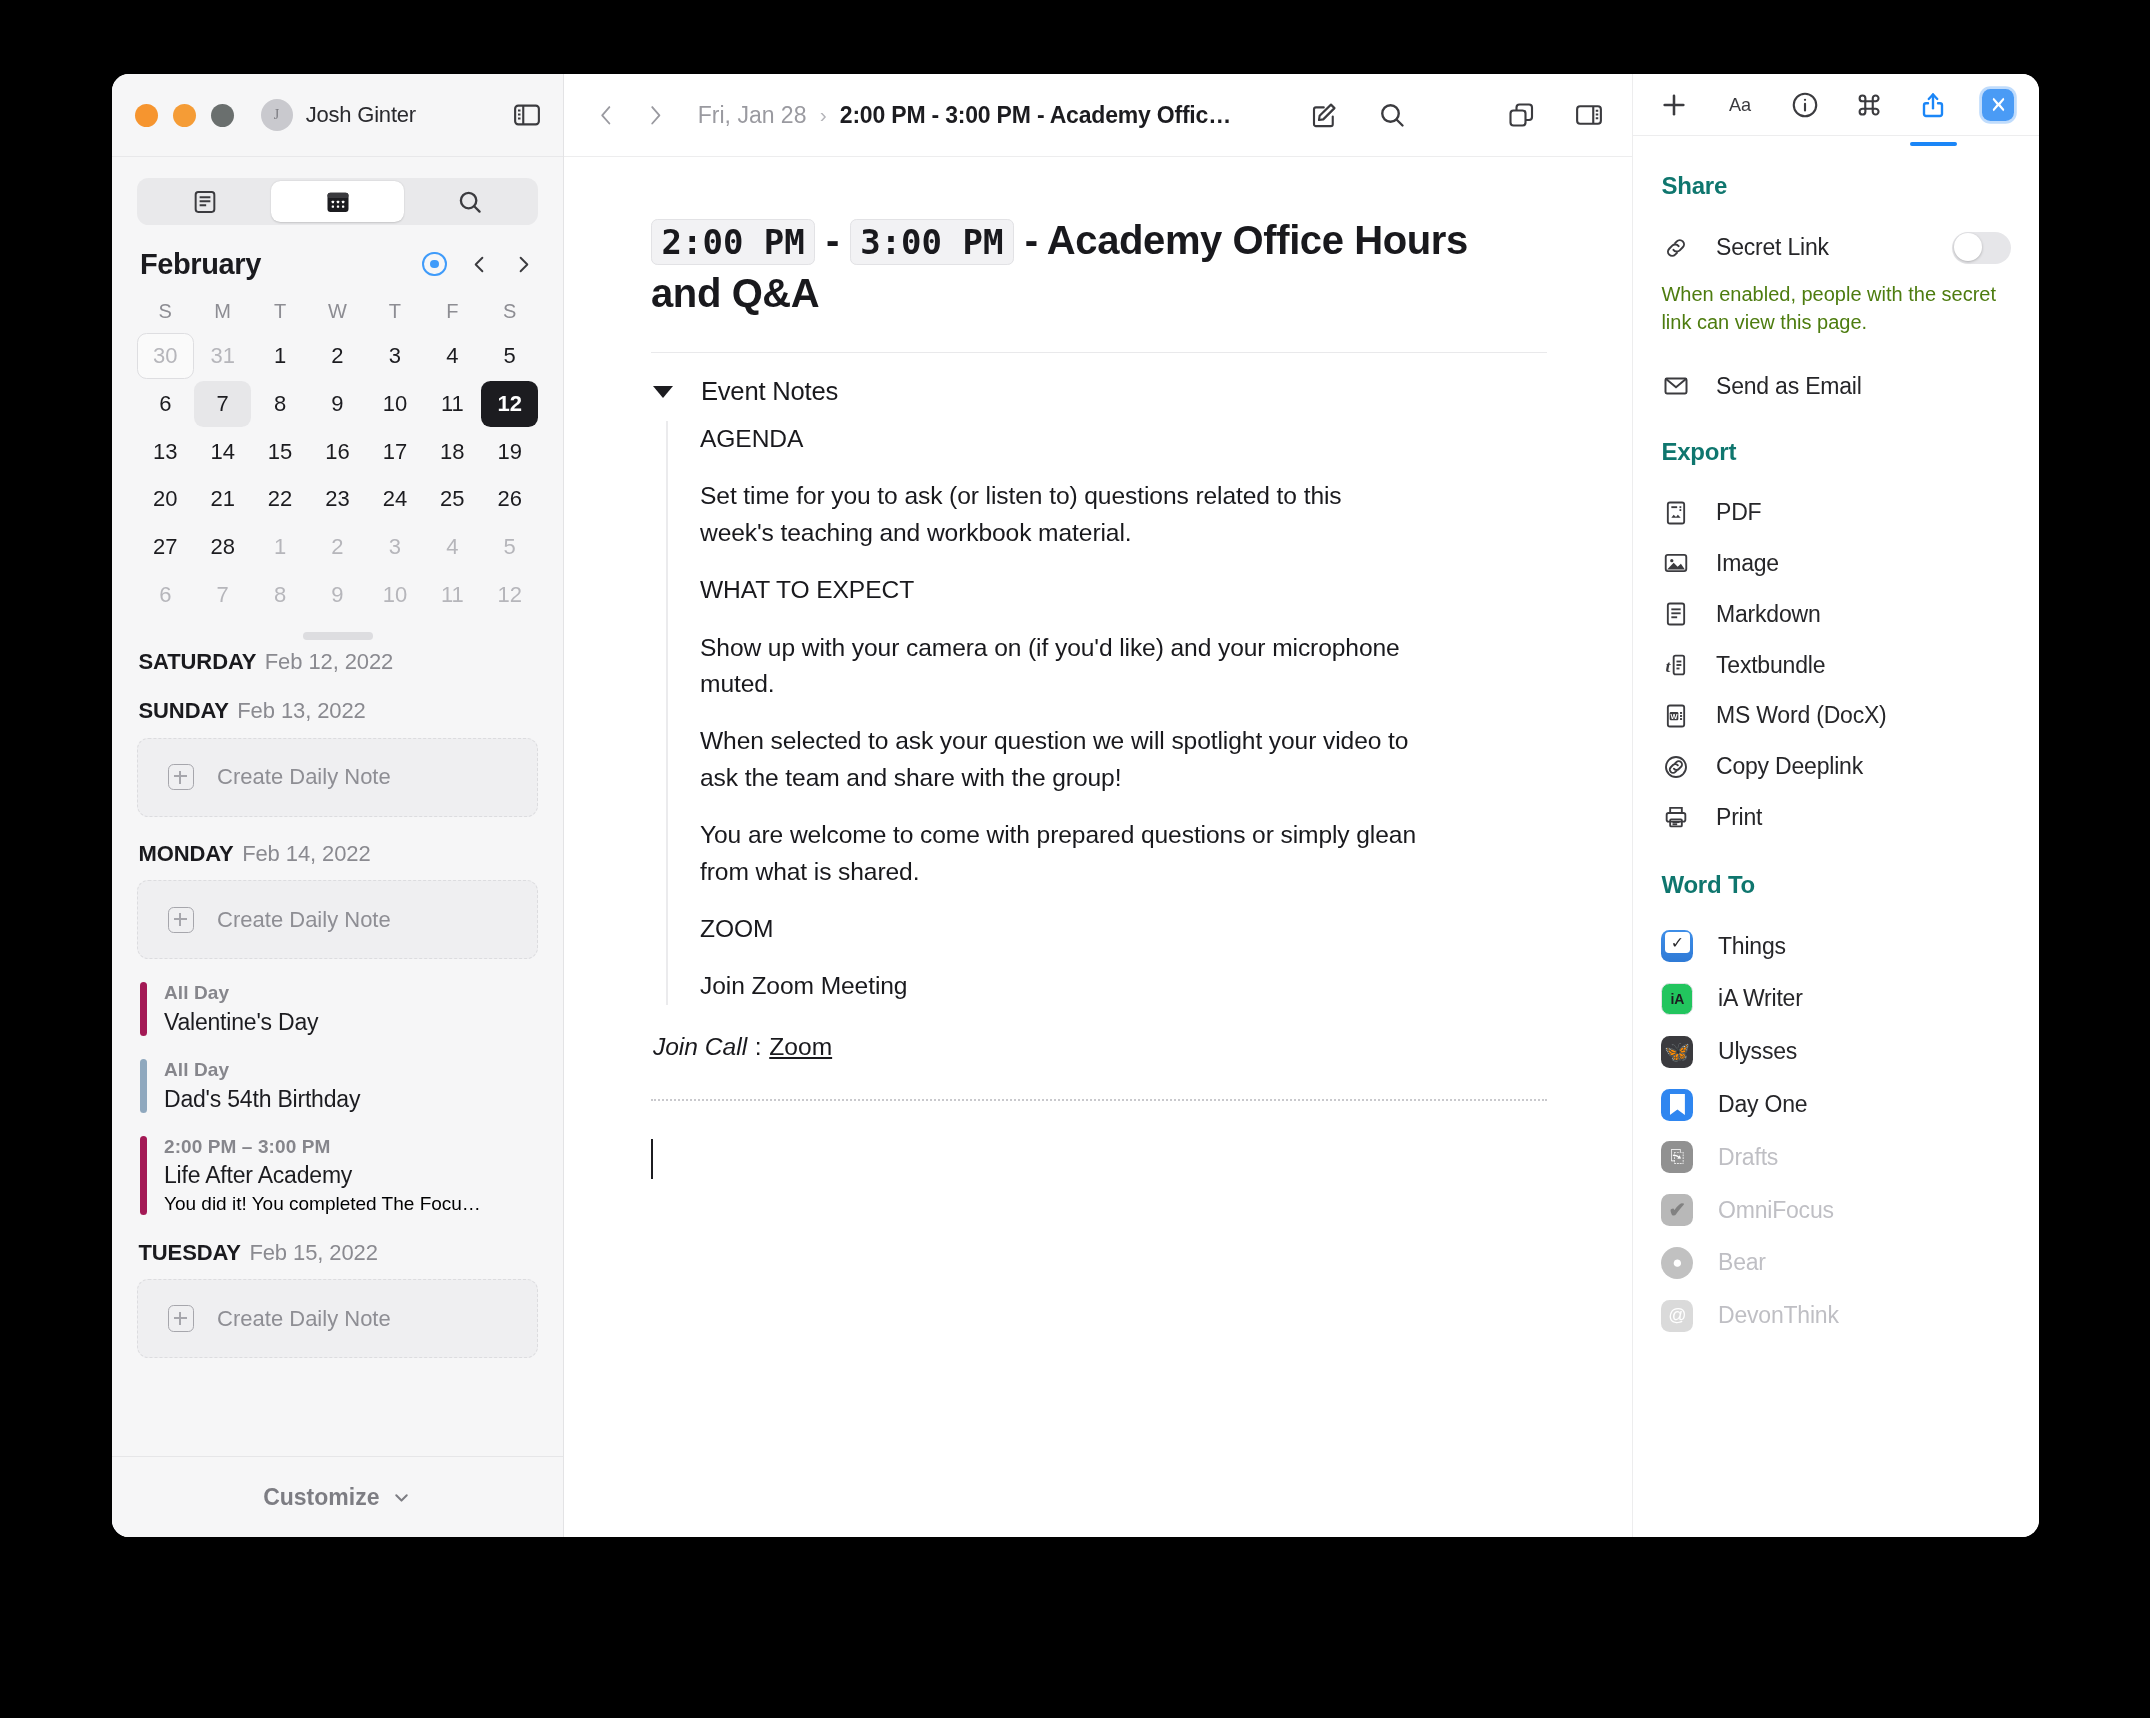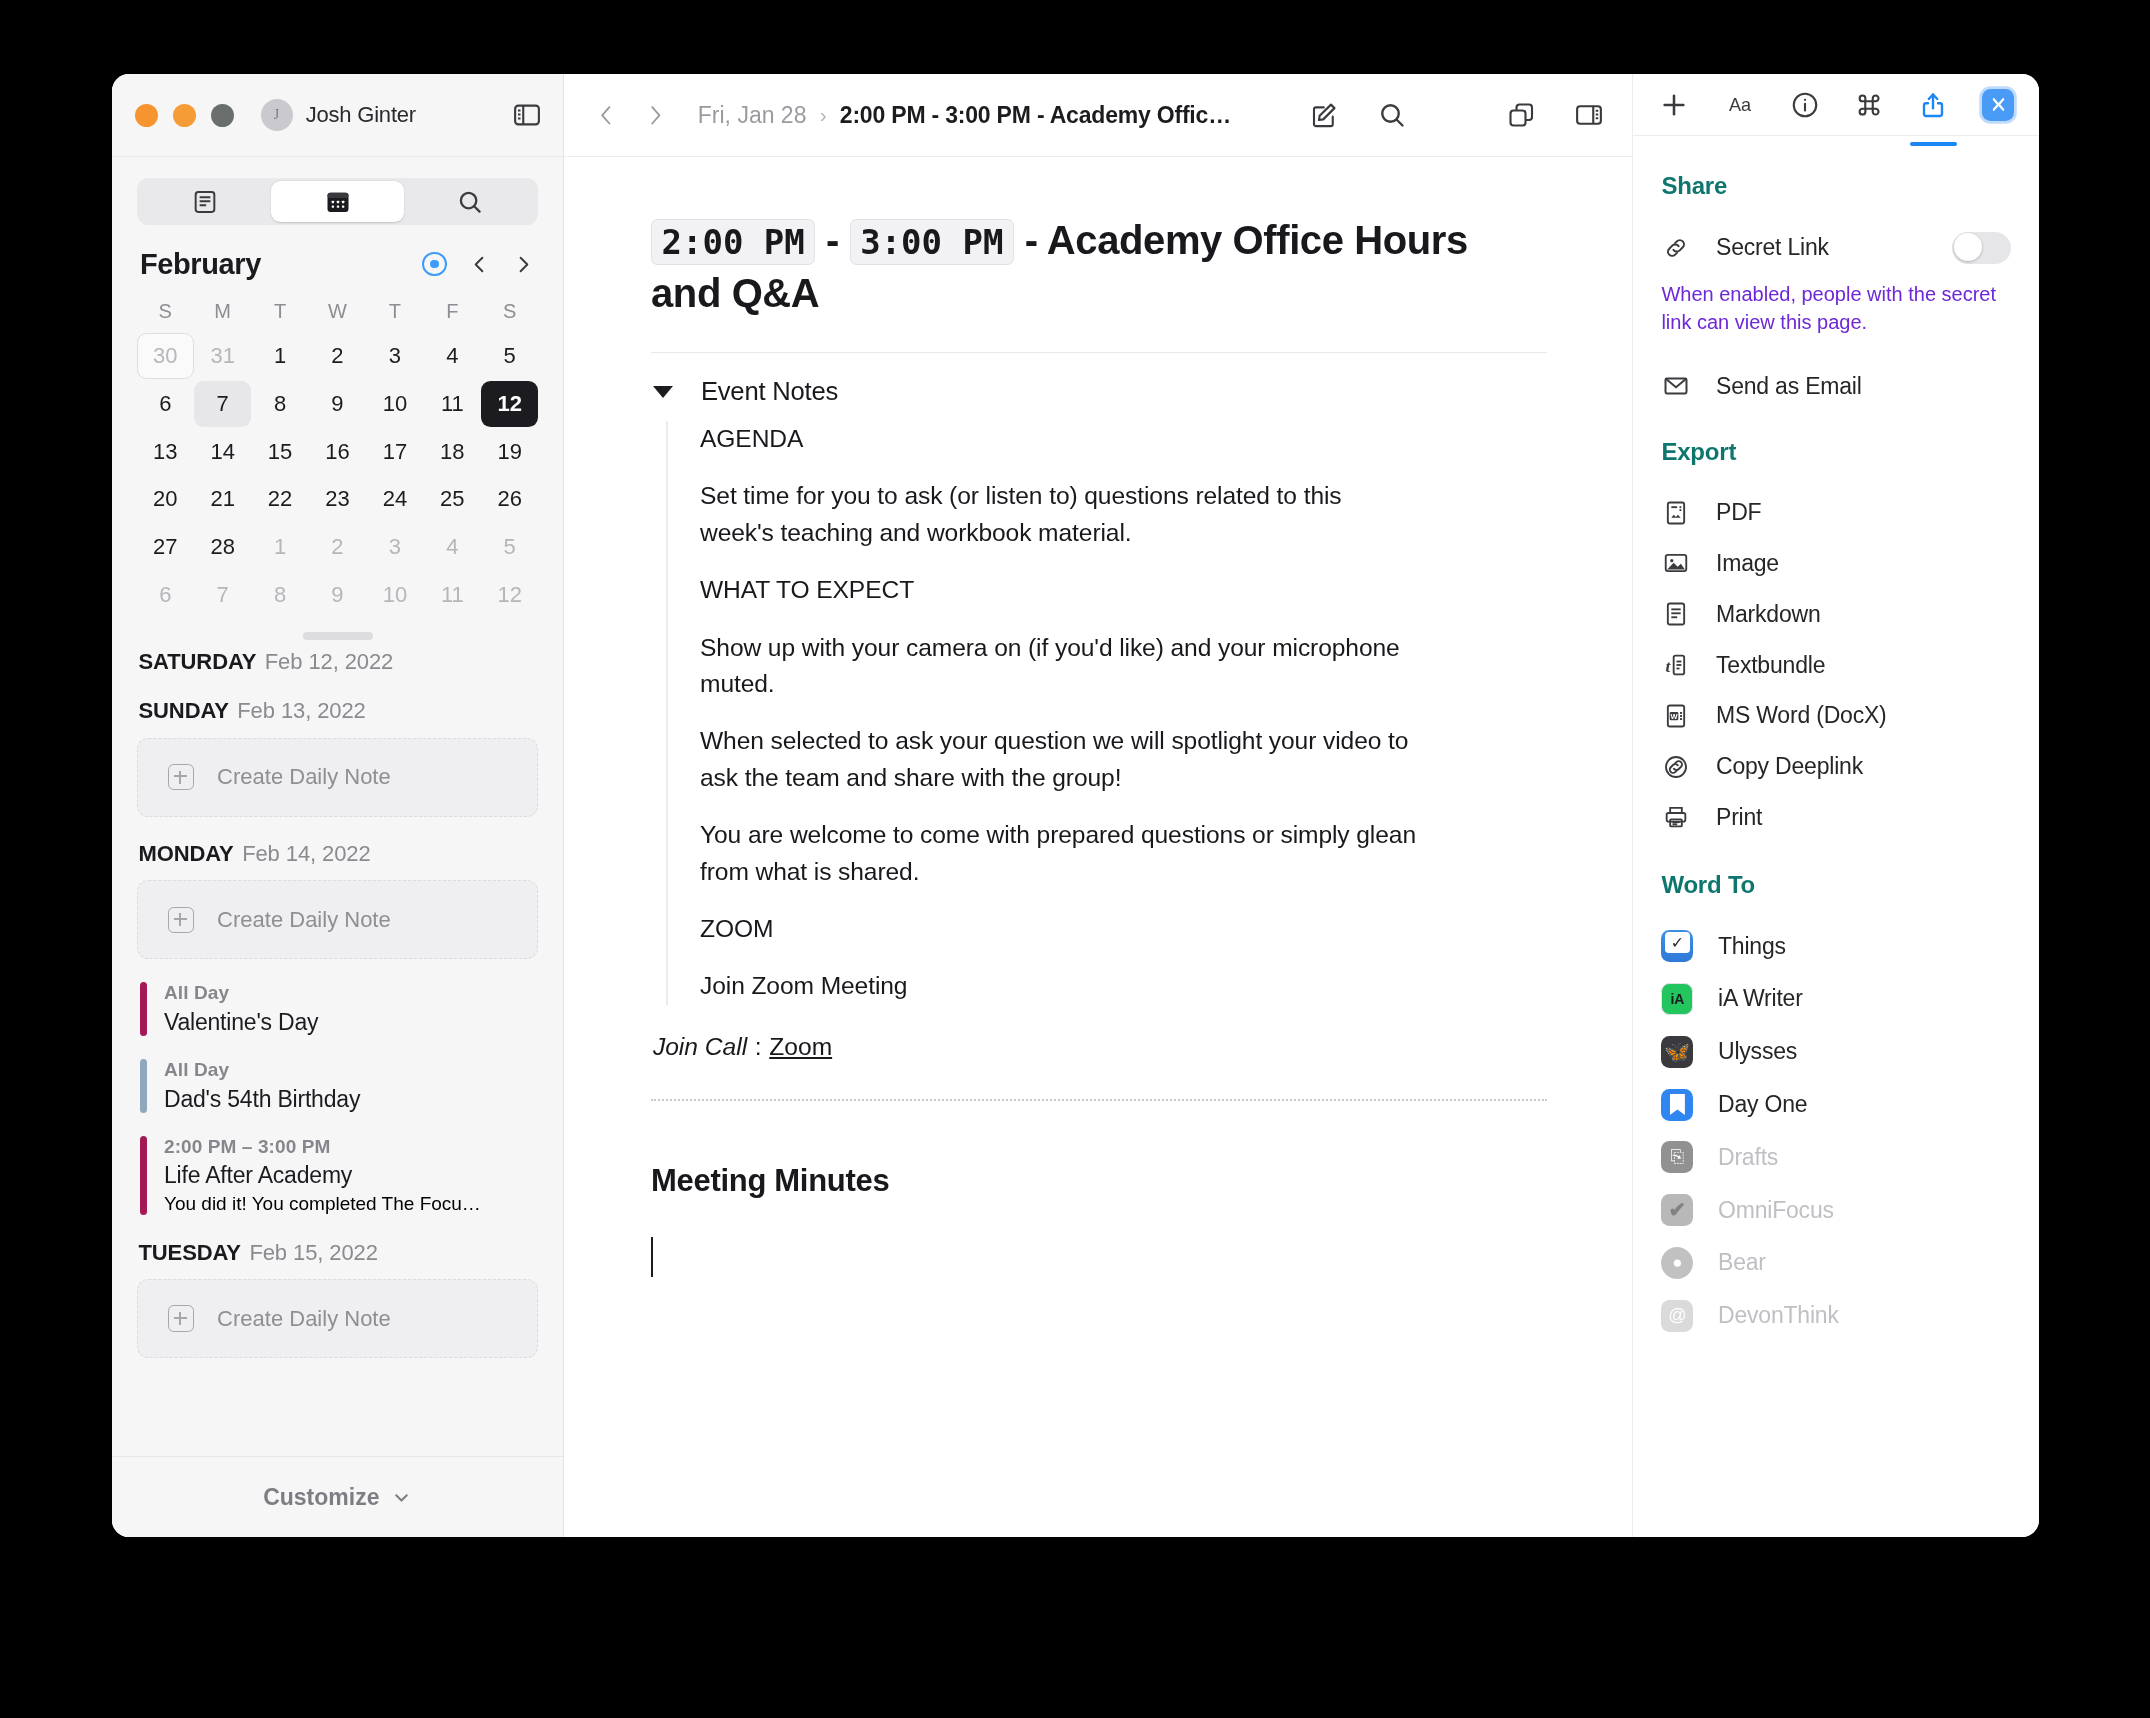--- a/index.html
+++ b/index.html
@@ -212,21 +212,21 @@
   .row.disabled .row-label { color: #bfbfc4; }
   .row .ico { width: 30px; height: 30px; flex: none; display: flex; align-items: center; justify-content: center; }
   .toggle {
     margin-left: auto; width: 59px; height: 32px; border-radius: 16px;
     background: #e6e6e9; position: relative; cursor: pointer; flex: none;
   }
   .toggle i {
     position: absolute; top: 1.9px; left: 1.9px; width: 28px; height: 28px;
     border-radius: 50%; background: #fff; box-shadow: 0 0.9px 2.8px rgba(0,0,0,0.25); display: block;
   }
-  .hint { font-size: 20px; color: #6d28d9; line-height: 1.42; margin: 5.7px 0 24.6px 1.9px; max-width: 379px; }
+  .hint { font-size: 20px; color: #4d7c0f; line-height: 1.42; margin: 5.7px 0 24.6px 1.9px; max-width: 379px; }
   .appicon.things { background: linear-gradient(#3e8ee8,#2f7ad6); position: relative; }
   .appicon.things::after {
     content: "✓"; position: absolute; left: 3.8px; top: 1.9px; right: 3.8px; height: 21px;
     background: #fff; border-radius: 3.8px; color: #2a2a2e; font-size: 16px;
     display: flex; align-items: center; justify-content: center;
   }
   .appicon.iawriter { background: #22c55e; border: 0.9px solid #e3e3e6; color: #1c1c20; font-size: 14px; font-weight: 700; display: flex; align-items: center; justify-content: center; }
   .appicon.ulysses { background: #3a3a3e; display: flex; align-items: center; justify-content: center; font-size: 19px; }
   .appicon.dayone { background: #2f86f0; display: flex; align-items: center; justify-content: center; }
   .appicon.dayone i { display: block; width: 15px; height: 21px; background: #fff; clip-path: polygon(0 0,100% 0,100% 100%,50% 74%,0 100%); }
@@ -525,21 +525,20 @@
             <p class="qp">ZOOM</p>
             <p class="qp">Join Zoom Meeting</p>
           </div>
       </div>
 
       <div class="joincall">
         <i>Join Call</i><span style="margin:0 7.6px;">:</span><a href="#">Zoom</a>
       </div>
 
       <div class="dotted"></div>
-      <div class="mm-title">Meeting Minutes</div>
       <div class="caret"></div>
     </div>
   </div>
 
   <div class="inspector">
     <div class="insp-tabs">
       <div class="insp-tab">
         <svg width="32" height="32" viewBox="0 0 24 24" fill="none" stroke="#3b3b3f" stroke-width="1.9" stroke-linecap="round">
             <line x1="12" y1="5" x2="12" y2="19"></line>
             <line x1="5" y1="12" x2="19" y2="12"></line>

